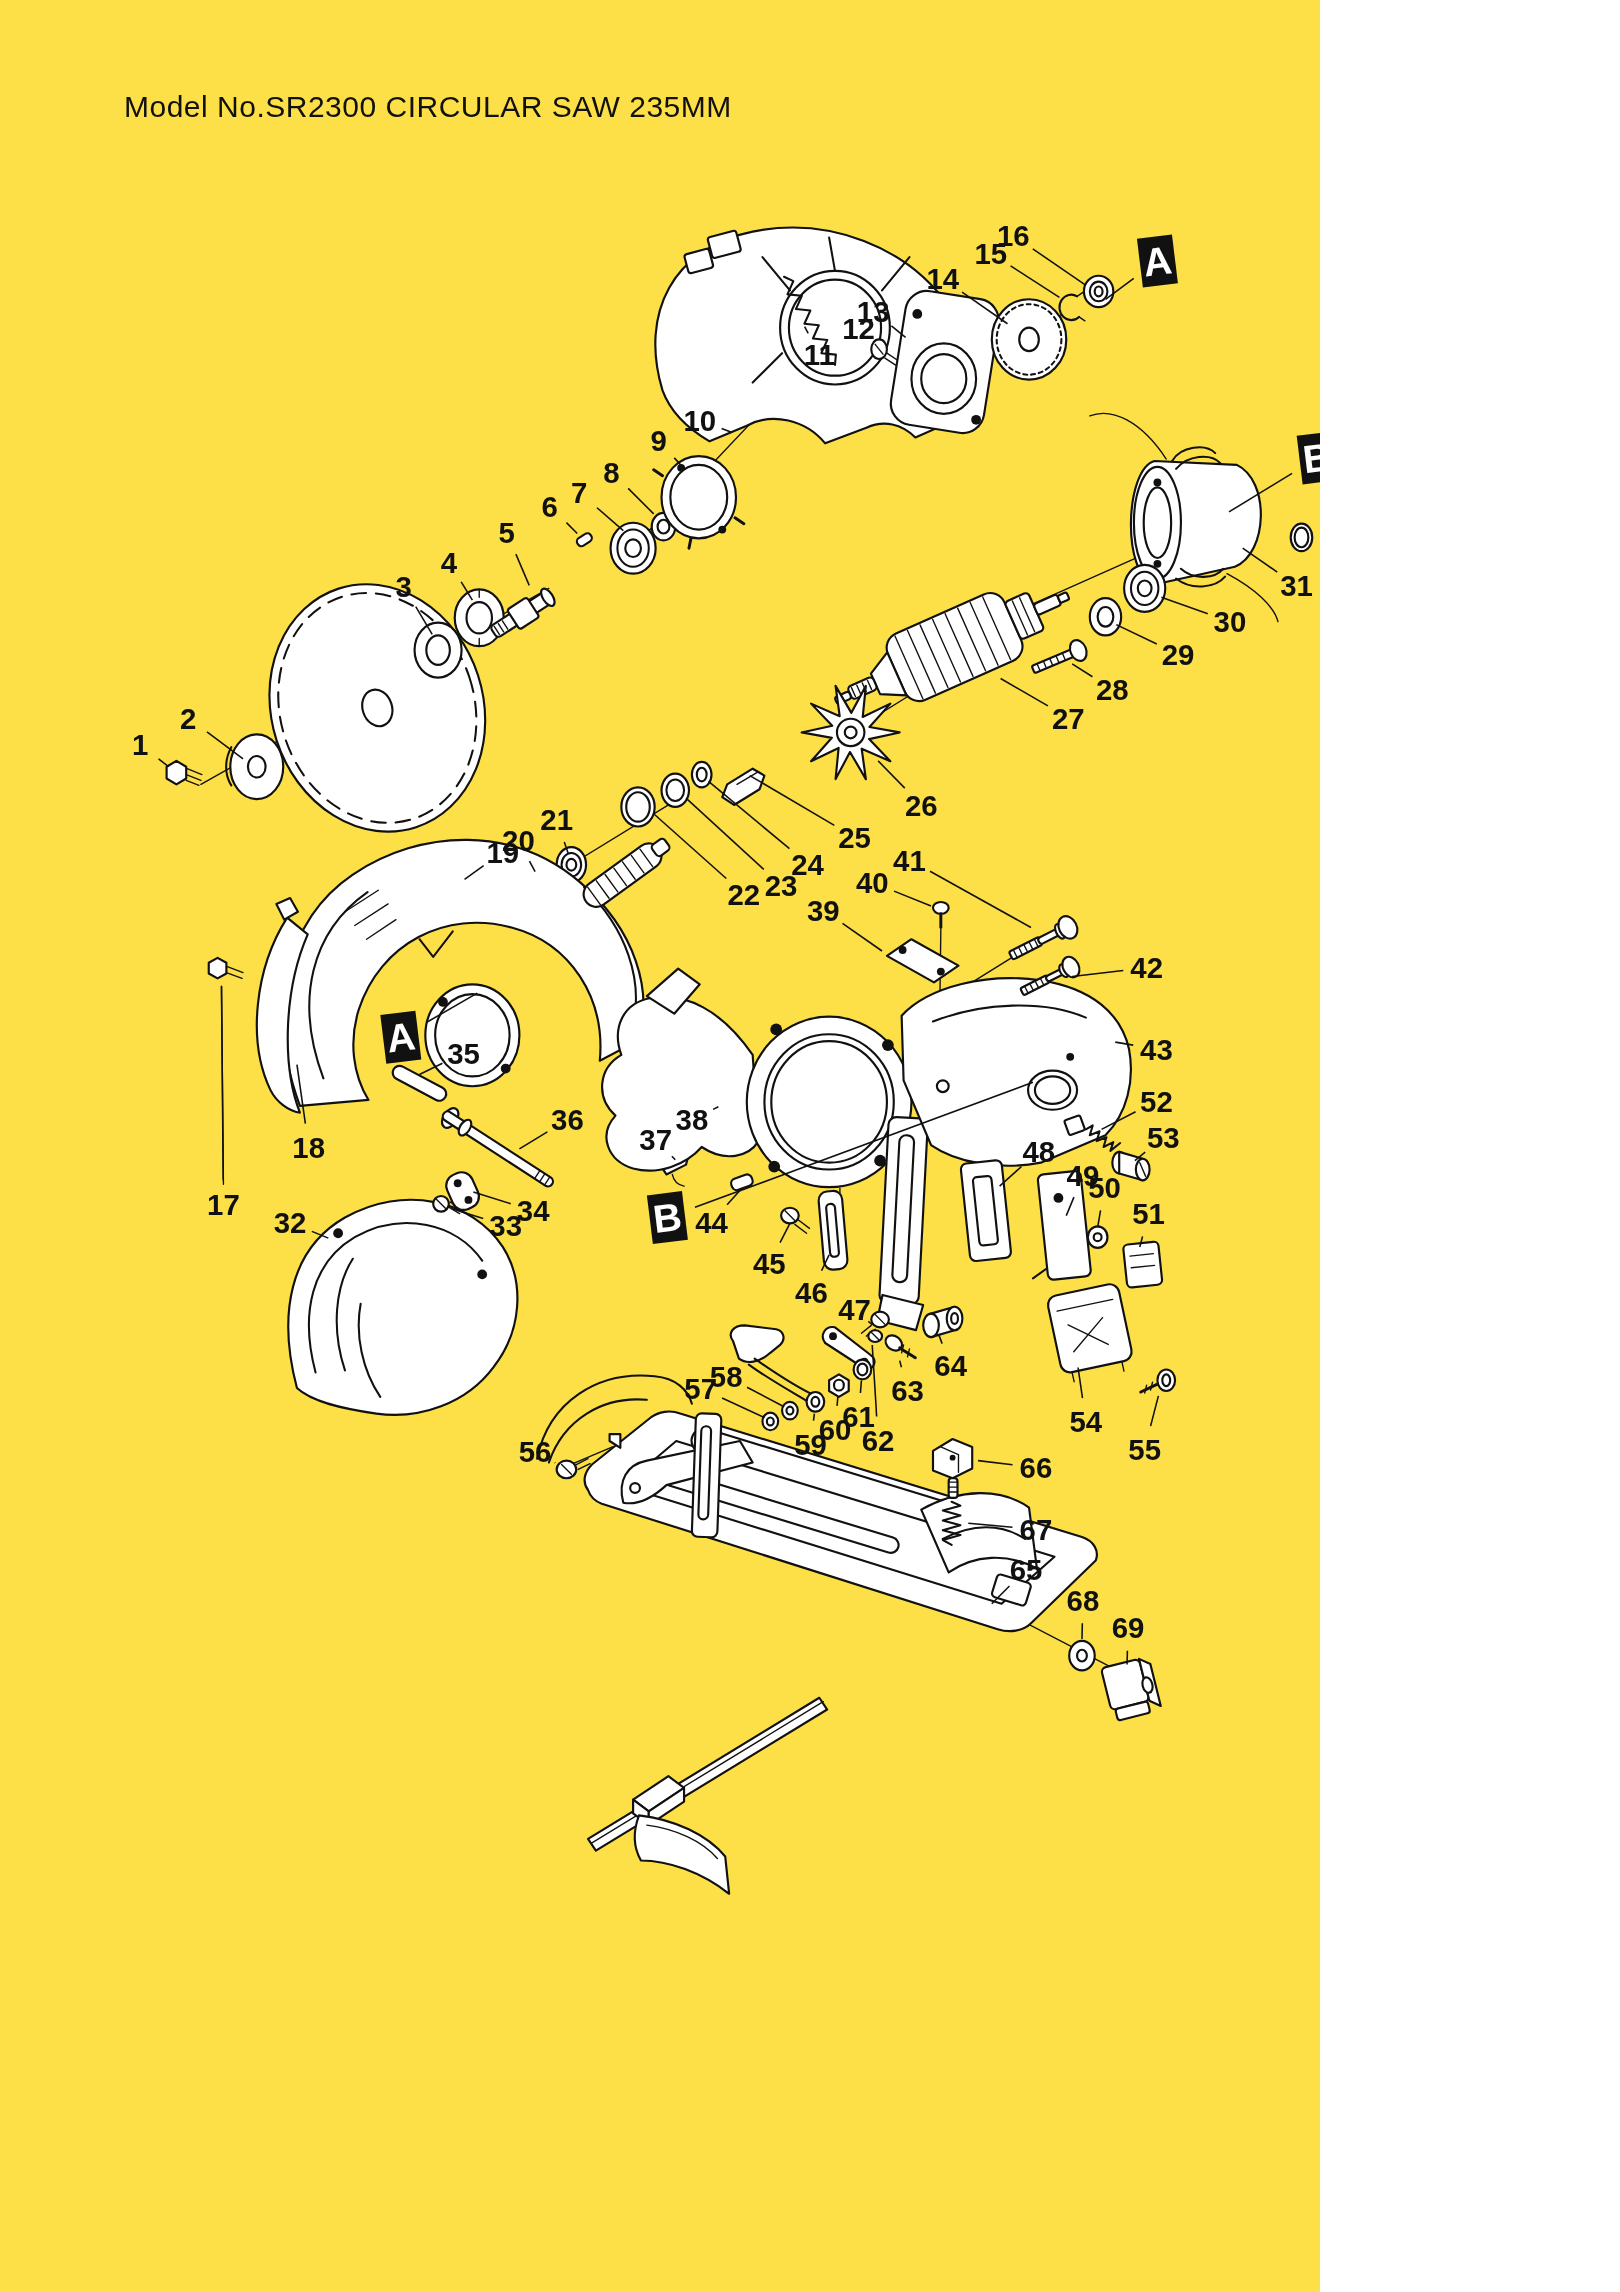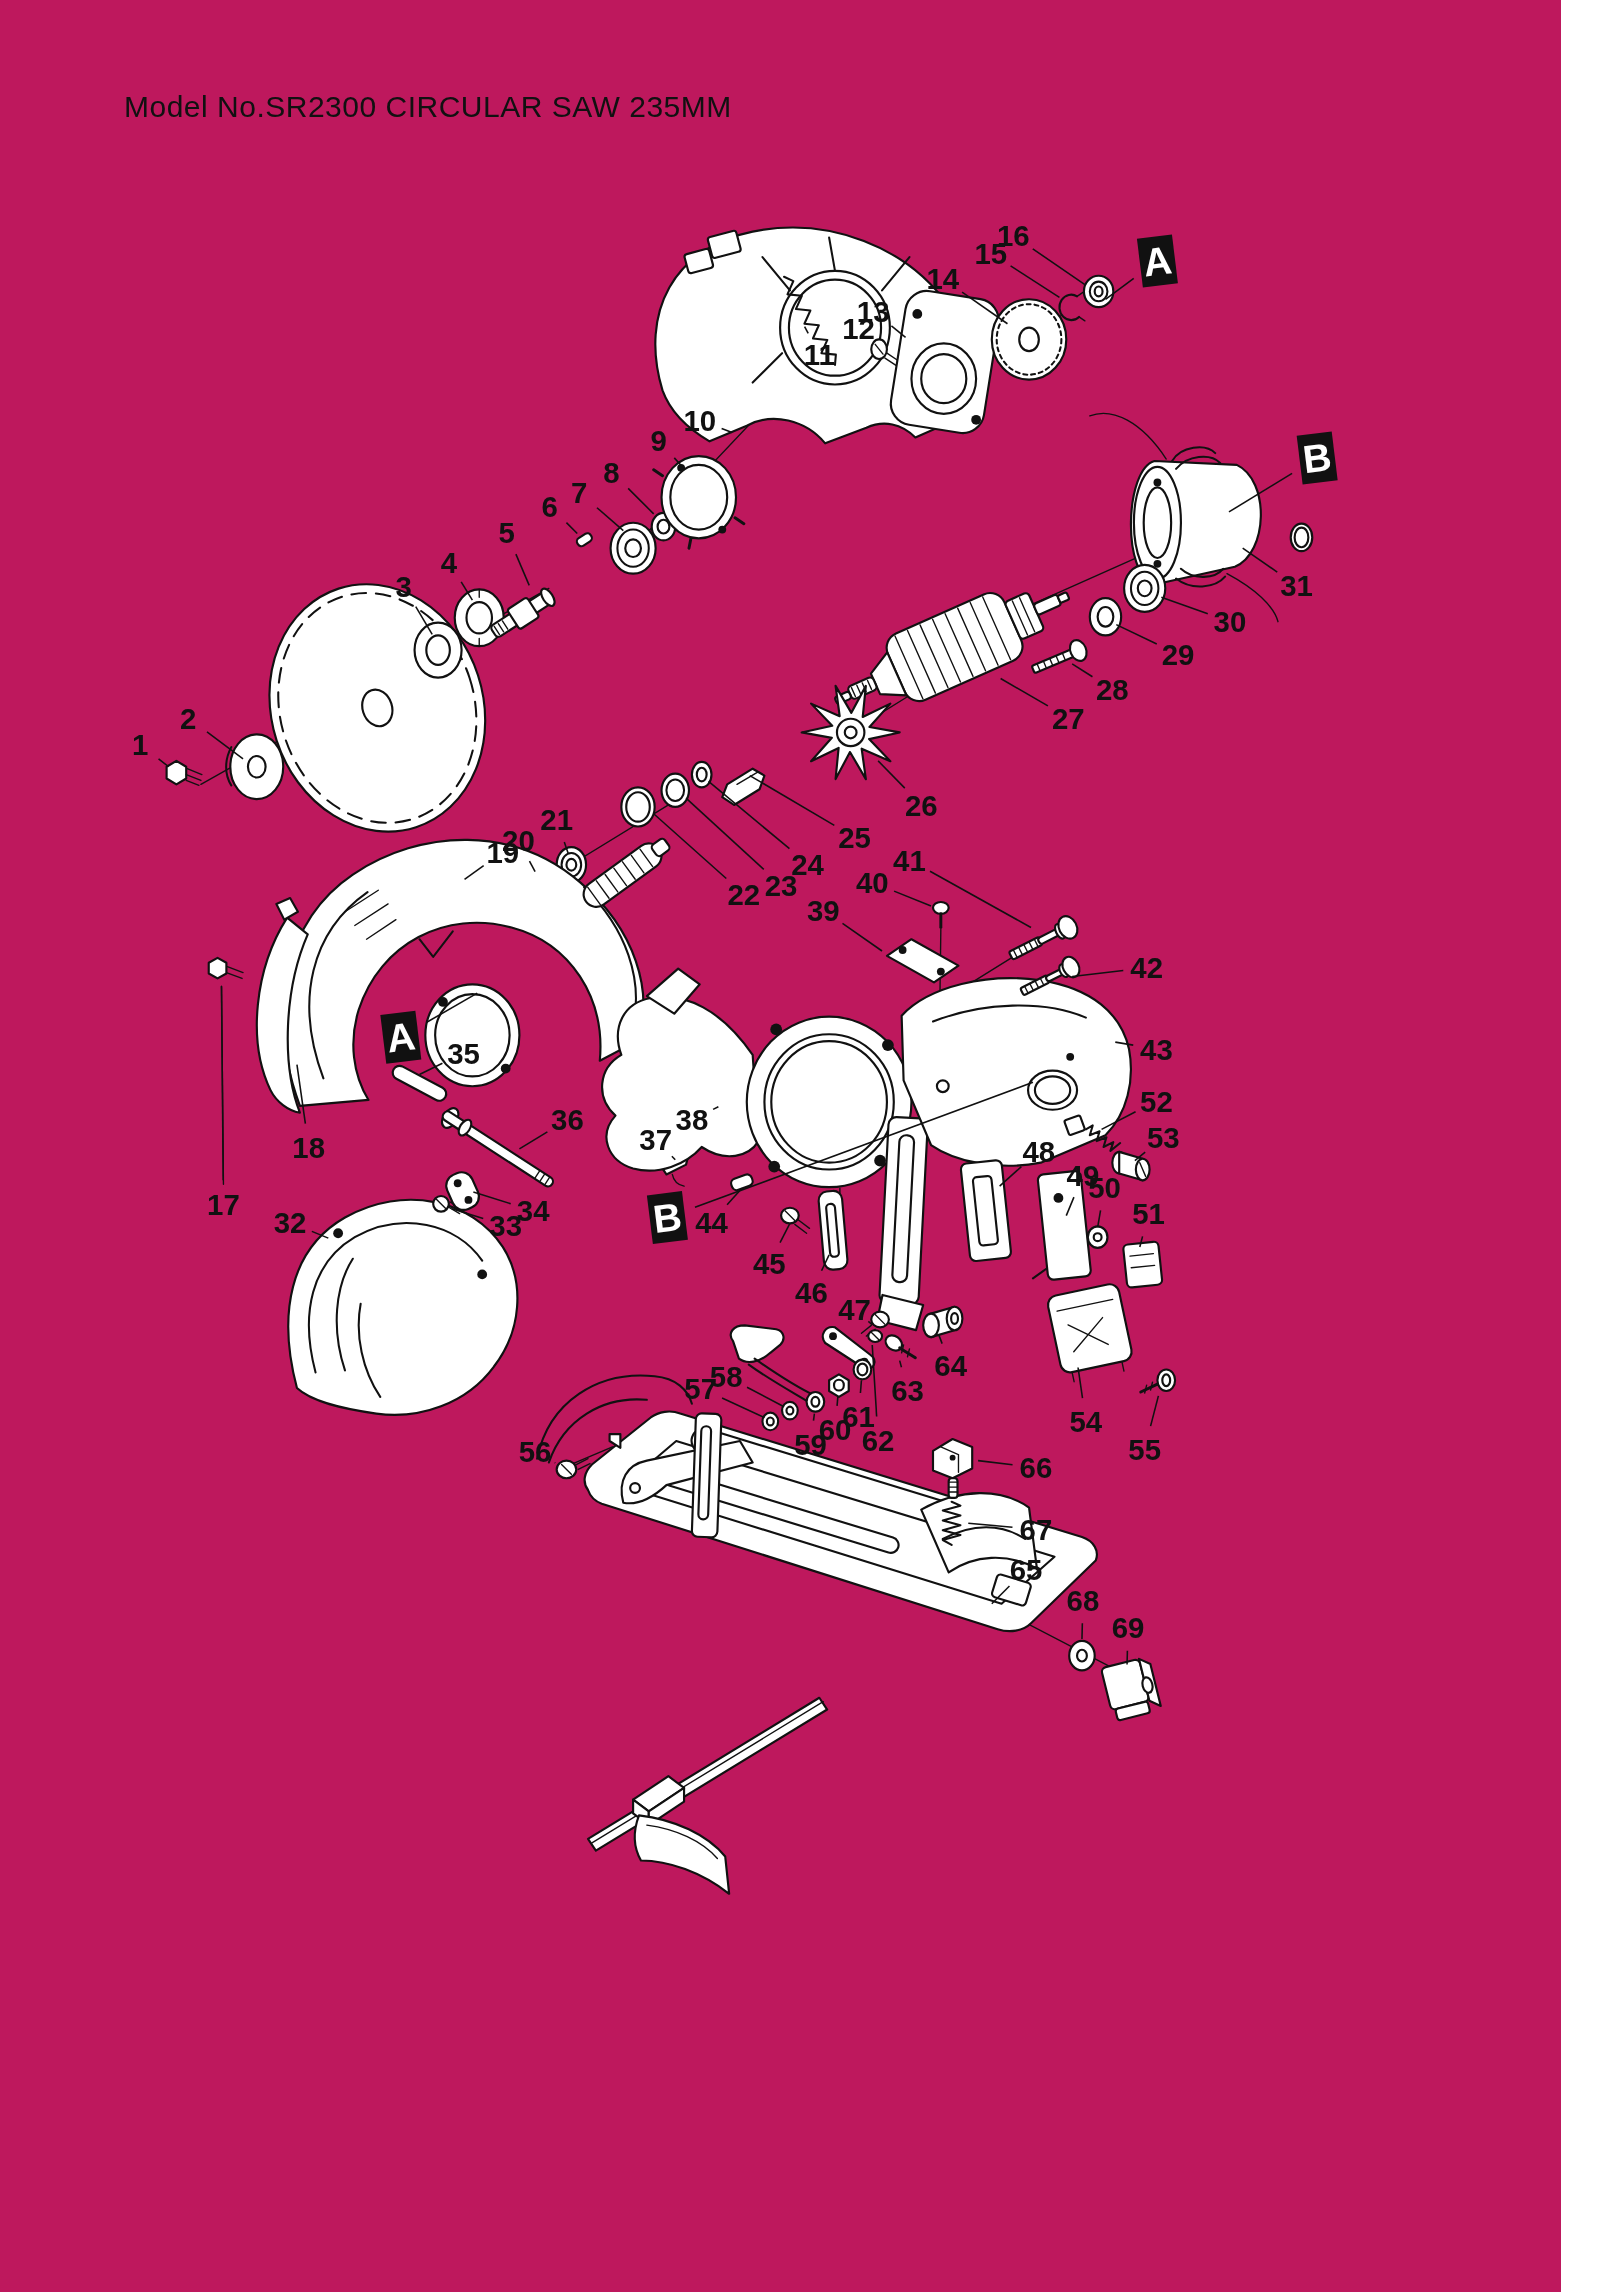--- a/index.html
+++ b/index.html
@@ -1,16 +1,16 @@
 <!DOCTYPE html>
 <html><head>
 <meta charset="utf-8">
 <style>
   html,body{margin:0;padding:0;background:#ffffff;}
-  .page{position:relative;width:1561px;height:2293px;background:#be185d;overflow:hidden;
+  .page{position:relative;width:1320px;height:2293px;background:#fde047;overflow:hidden;
         font-family:"Liberation Sans","DejaVu Sans",sans-serif;}
   .title{position:absolute;left:124px;top:90px;font-size:30px;color:#111;
          letter-spacing:0.5px;white-space:nowrap;}
   svg{position:absolute;left:0;top:0;}
   svg text{font-family:"Liberation Sans","DejaVu Sans",sans-serif;}
   .p  {fill:#fff;stroke:#111;stroke-width:2.2;stroke-linejoin:round;stroke-linecap:round;}
   .ln {fill:none;stroke:#111;stroke-width:2.1;stroke-linejoin:round;stroke-linecap:round;}
   .th {fill:none;stroke:#111;stroke-width:1.4;stroke-linecap:round;}
   .tk {fill:none;stroke:#111;stroke-width:3;stroke-linecap:round;}
   .dk {fill:#111;stroke:none;}

